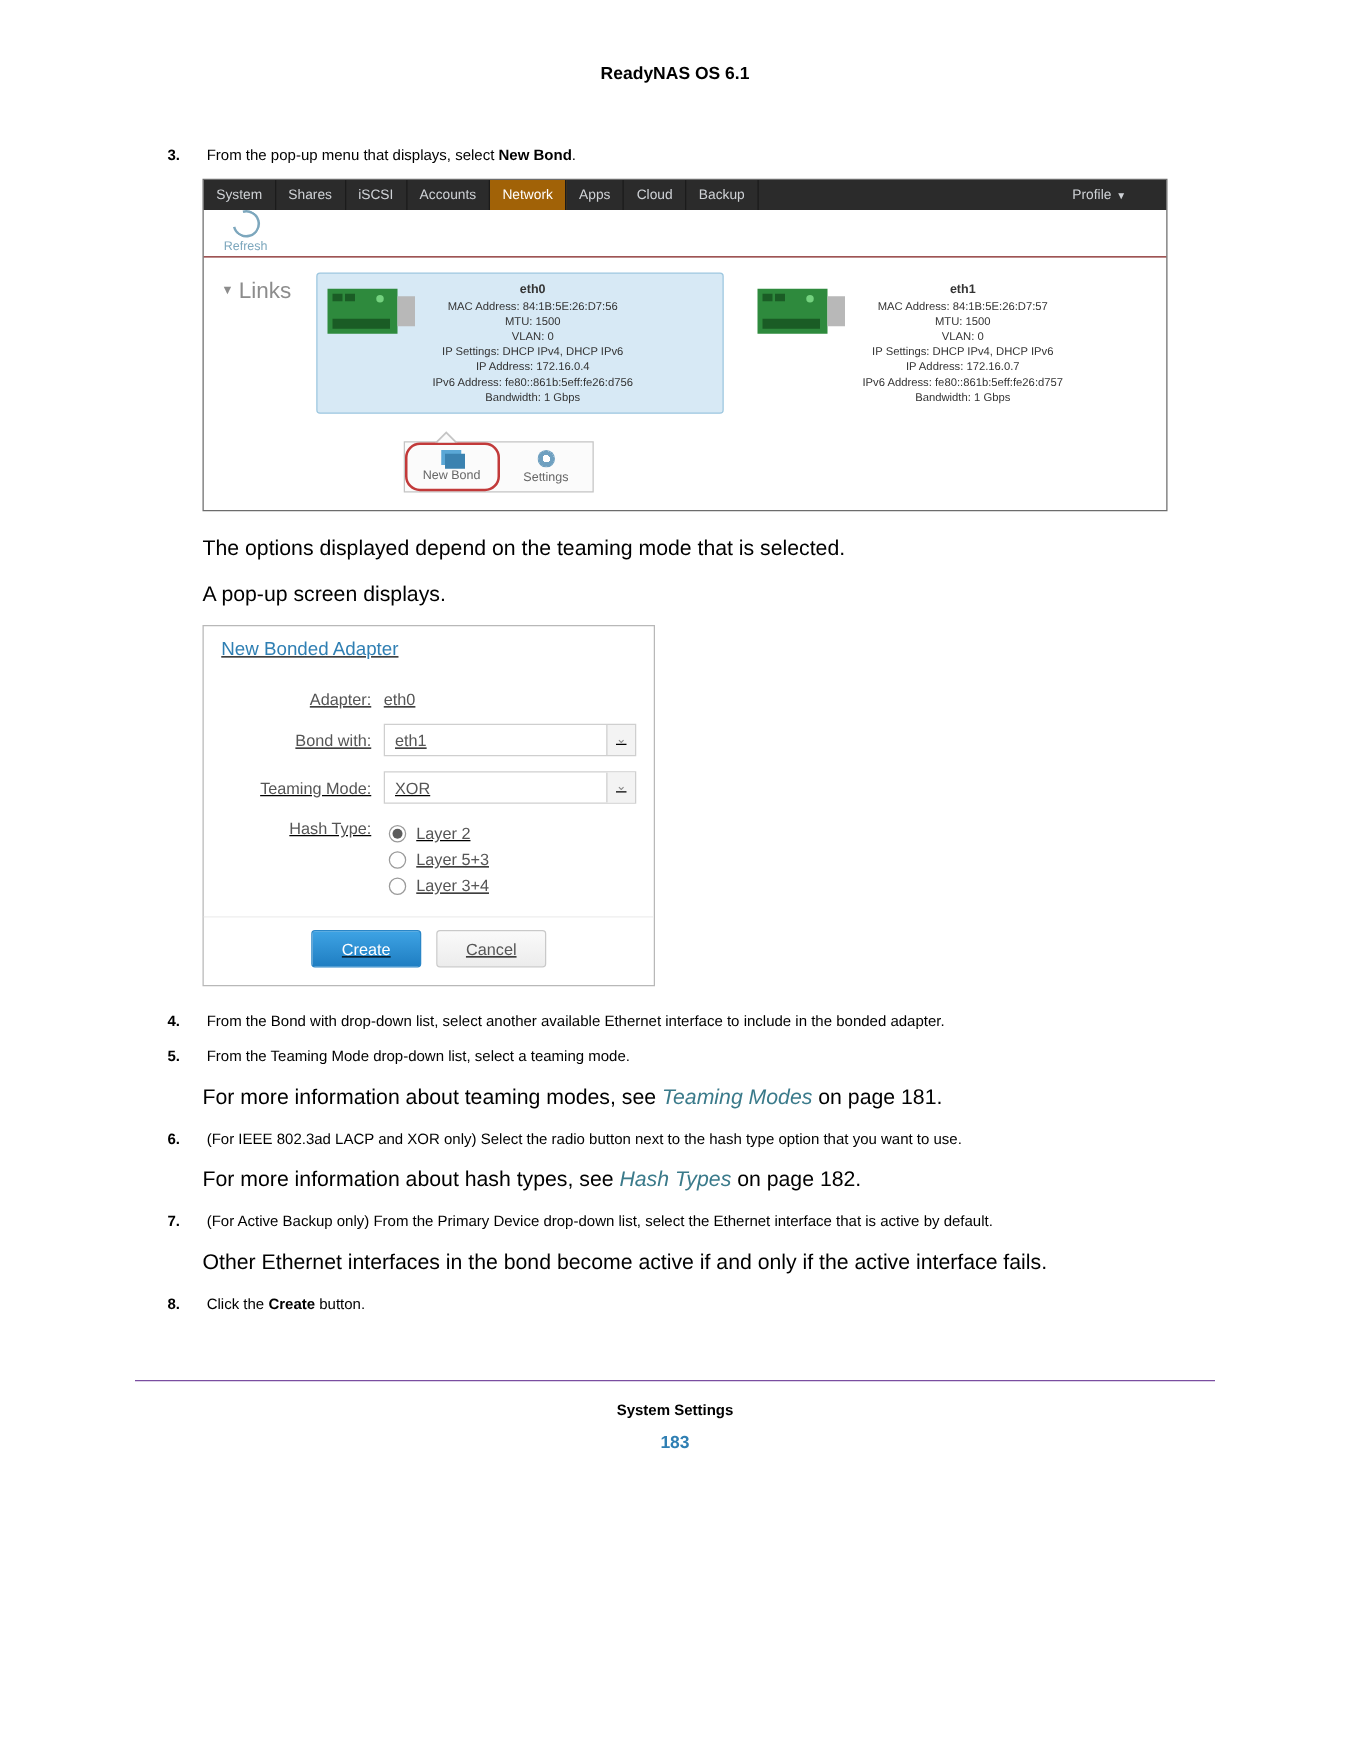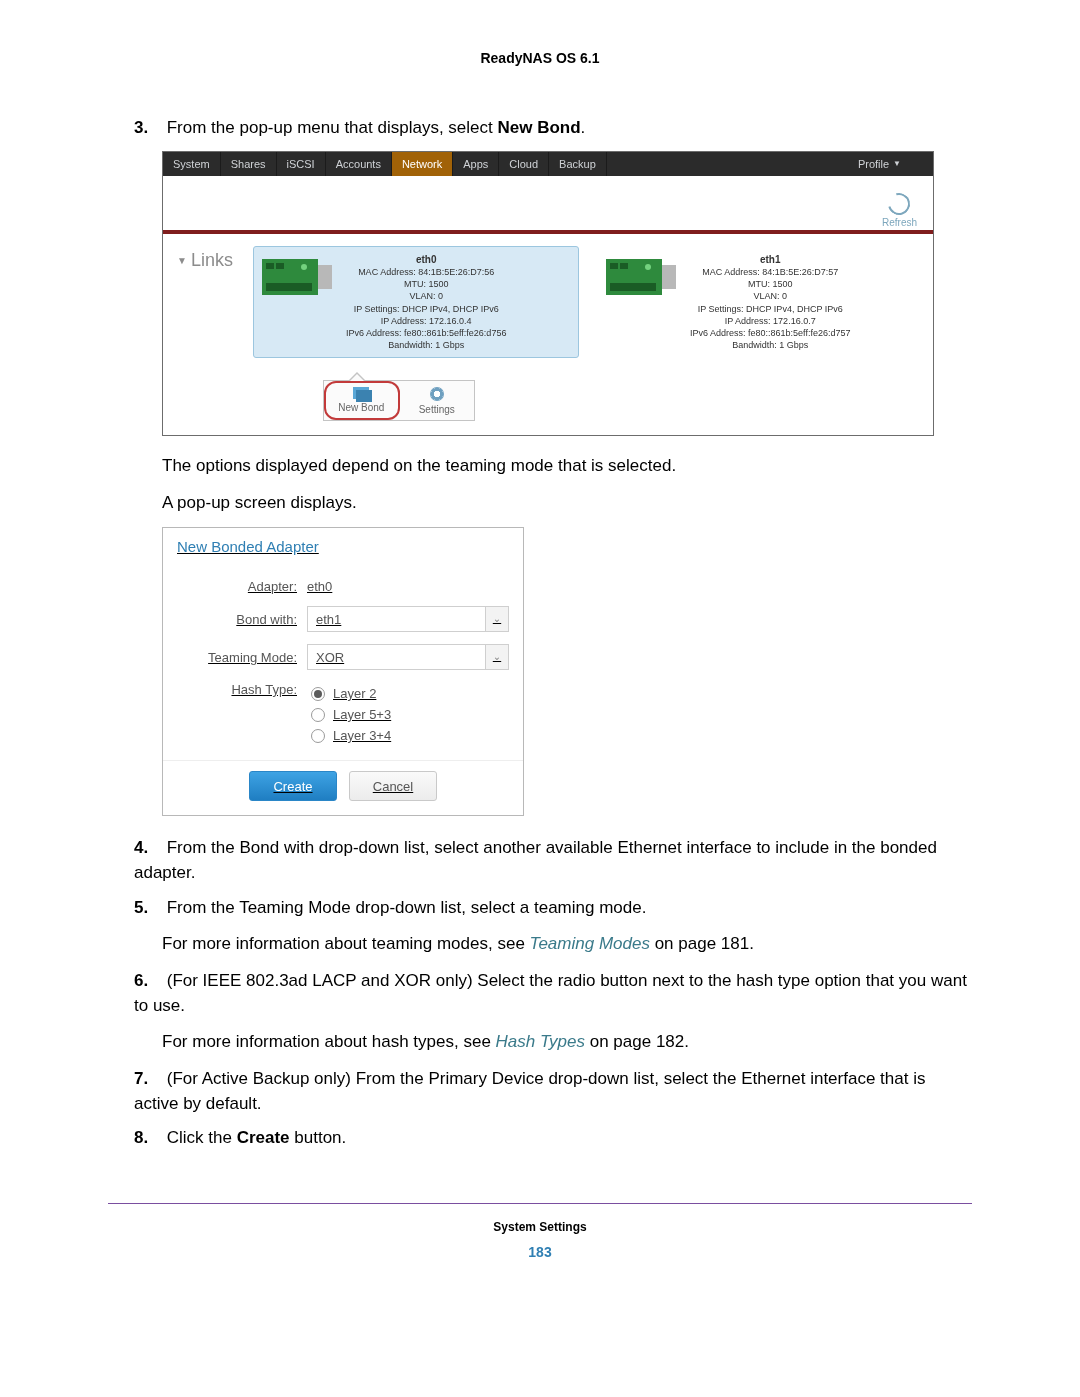--- a/index.html
+++ b/index.html
@@ -13,21 +13,21 @@
   .page {
     padding: 50px 108px 40px 108px;
   }
   .page-header {
     text-align: center;
     font-weight: bold;
     font-size: 14px;
     margin-bottom: 50px;
   }
   .step-line {
-    font-size: 17px;
+    font-size: 12px;
     line-height: 1.45;
     margin: 6px 0 10px 0;
   }
   .step-num {
     font-weight: bold;
     display: inline-block;
     width: 28px;
   }
   .bold { font-weight: bold; }
   .indent {
@@ -62,23 +62,23 @@
   }
   .nettab.active {
     background: #a16207;
     color: #fff;
   }
   .nettabs .spacer { flex: 1; border-right: none; }
   .nettab.profile { border-right: none; padding-right: 32px; }
   .carett { margin-left: 4px; font-size: 8px; }
   .refresh-bar {
     display: flex;
-    justify-content: flex-end;
-    padding: 17px 16px 2px 16px;
-    border-bottom: 4px solid #7f1d1d;
+    justify-content: flex-start;
+    padding: 0 16px 2px 16px;
+    border-bottom: 1px solid #7f1d1d;
   }
   .refresh {
     text-align: center;
     color: #7da7bd;
     font-size: 10px;
   }
   .refresh-icon {
     width: 18px; height: 18px;
     border: 2.5px solid #7da7bd;
     border-radius: 50%;
@@ -396,20 +396,21 @@
     <span>(For IEEE 802.3ad LACP and XOR only) Select the radio button next to the hash type option that you want to use.</span>
   </div>
   <div class="indent">
     <span>For more information about hash types, see </span><span class="link-ref">Hash Types</span><span> on page 182.</span>
   </div>
 
   <div class="step-line" style="margin-left:26px;">
     <span class="step-num">7.</span>
     <span>(For Active Backup only) From the Primary Device drop-down list, select the Ethernet interface that is active by default.</span>
   </div>
+  <div class="indent">Other Ethernet interfaces in the bond become active if and only if the active interface fails.</div>
 
   <div class="step-line" style="margin-left:26px;">
     <span class="step-num">8.</span>
     <span>Click the </span><span class="bold">Create</span><span> button.</span>
   </div>
 
   <div class="footer-rule"></div>
   <div class="footer">System Settings</div>
   <div class="page-num">183</div>
 </div>

